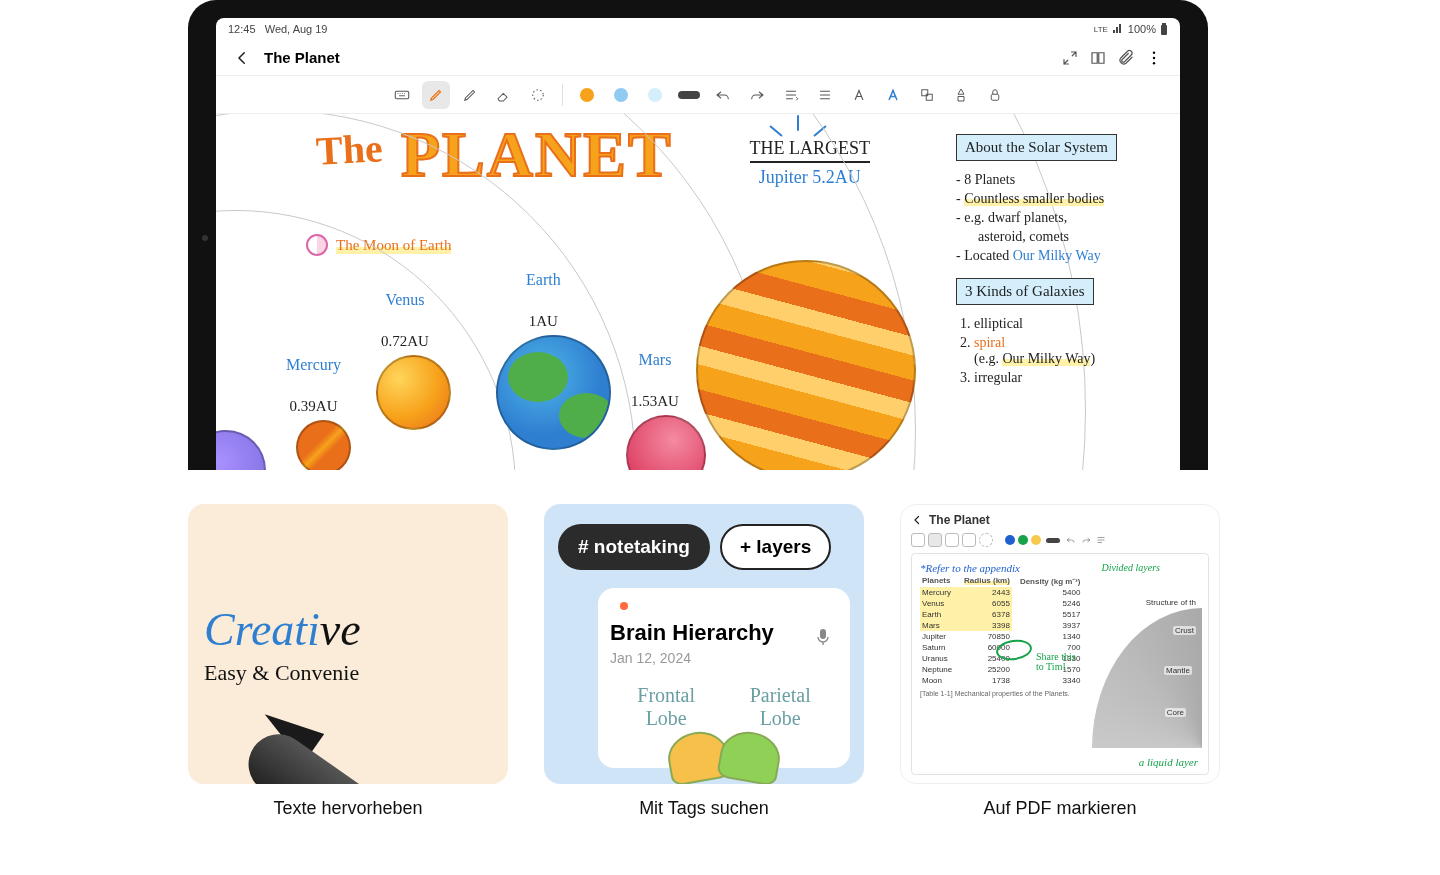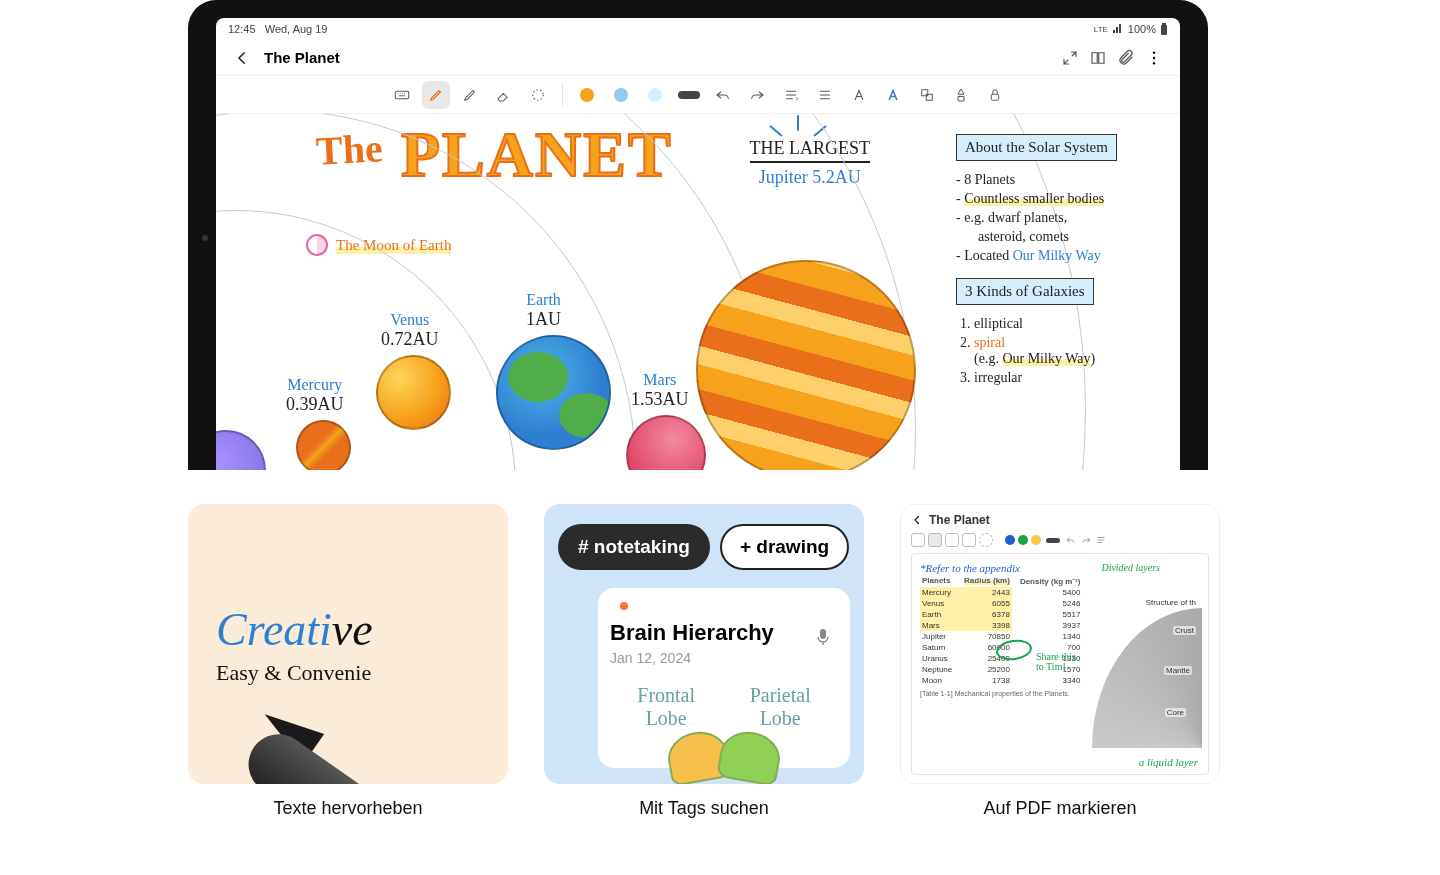--- a/index.html
+++ b/index.html
@@ -75,21 +75,21 @@
   .earth::after  { width:55px; height:45px; right:-5px; bottom:10px; }
   .mars { left:410px; bottom:-25px; width:80px; height:80px;
     background: radial-gradient(circle at 60% 30%, #f48aa1, #e04668 70%); }
   .jupiter { left:480px; bottom:-10px; width:220px; height:220px;
     background: repeating-linear-gradient(15deg, #e96f1a 0 22px, #f7a21b 22px 46px, #ffcf6b 46px 64px); }
 
   .orbit { position:absolute; border:1px solid #c8c8c8; border-radius:50%; background:transparent; }
 
   .plabel { position:absolute; font-family:'Comic Sans MS', cursive; text-align:center; }
   .plabel .n { color:#2f7fd1; font-size:16px; }
-  .plabel .a { color:#222; font-size:18px; }
+  .plabel .a { color:#222; font-size:15px;margin-top:24px; }
 
   .moonlabel { position:absolute; left:90px; top:112px; display:flex; align-items:center; gap:8px;margin-top:8px; }
   .moonicon { width:22px; height:22px; border:2px solid #d6a; border-radius:50%;
     background: linear-gradient(90deg, #fff 50%, #f9d5e5 50%); }
   .moonlabel span { font-family:'Comic Sans MS', cursive; font-size:15px; color:#e96f1a;
     background: linear-gradient(transparent 60%, #fff1a8 60%); }
 
   
   .notes { position:absolute; right:14px; top:20px; width:210px;
     font-family:'Comic Sans MS', cursive; font-size:14px; color:#222; }
@@ -105,21 +105,21 @@
 
   
   .cards { position:absolute; top:504px; left:188px; width:1034px;
     display:flex; gap:36px; }
   .card { width:320px; }
   .thumb { width:320px; height:280px; border-radius:16px; overflow:hidden; position:relative; }
   .caption { text-align:center; margin-top:14px; font-size:18px; color:#111; }
 
   
   .c1 .thumb { background:#fbecd9; display:flex; flex-direction:column;
-    align-items:flex-start; justify-content:center; padding-left:28px; }
+    align-items:flex-start; justify-content:center; padding-left:16px; }
   .c1 .big { font-family:'Brush Script MT','Comic Sans MS',cursive; font-size:46px; font-style:italic; }
   .c1 .big .b { color:#2f7fd1; }
   .c1 .big .k { color:#111; }
   .c1 .sub { font-family:'Comic Sans MS',cursive; font-size:22px; color:#111; margin-top:4px; }
   .pen { position:absolute; right:-10px; bottom:-10px; width:220px; height:220px; transform:rotate(35deg); }
   .pen .body { position:absolute; right:-60px; bottom:-60px; width:260px; height:60px;
     background:linear-gradient(#555,#222); border-radius:30px; }
   .pen .tip { position:absolute; right:150px; bottom:-15px; width:0; height:0;
     border-right:60px solid #1a1a1a; border-top:18px solid transparent; border-bottom:18px solid transparent; }
 
@@ -409,21 +409,21 @@
             <div class="body"></div>
         </div>
       </div>
       <div class="caption">Texte hervorheben</div>
     </div>
 
     <div class="card c2">
       <div class="thumb">
         <div class="chips">
           <div class="chip dark"># notetaking</div>
-          <div class="chip">+ drawing</div>
+          <div class="chip">+ layers</div>
         </div>
         <div class="notecard">
           <div class="reddot"></div>
           <h3>Brain Hierarchy</h3>
           <div class="date">Jan 12, 2024</div>
           <div class="mic">
             <svg width="14" height="18" viewBox="0 0 14 18">
                 <rect x="4" y="1" width="6" height="10" rx="3" fill="#888"></rect>
                 <path d="M2 9a5 5 0 0010 0M7 14v3" stroke="#888" stroke-width="1.4" fill="none"></path>
               </svg>

